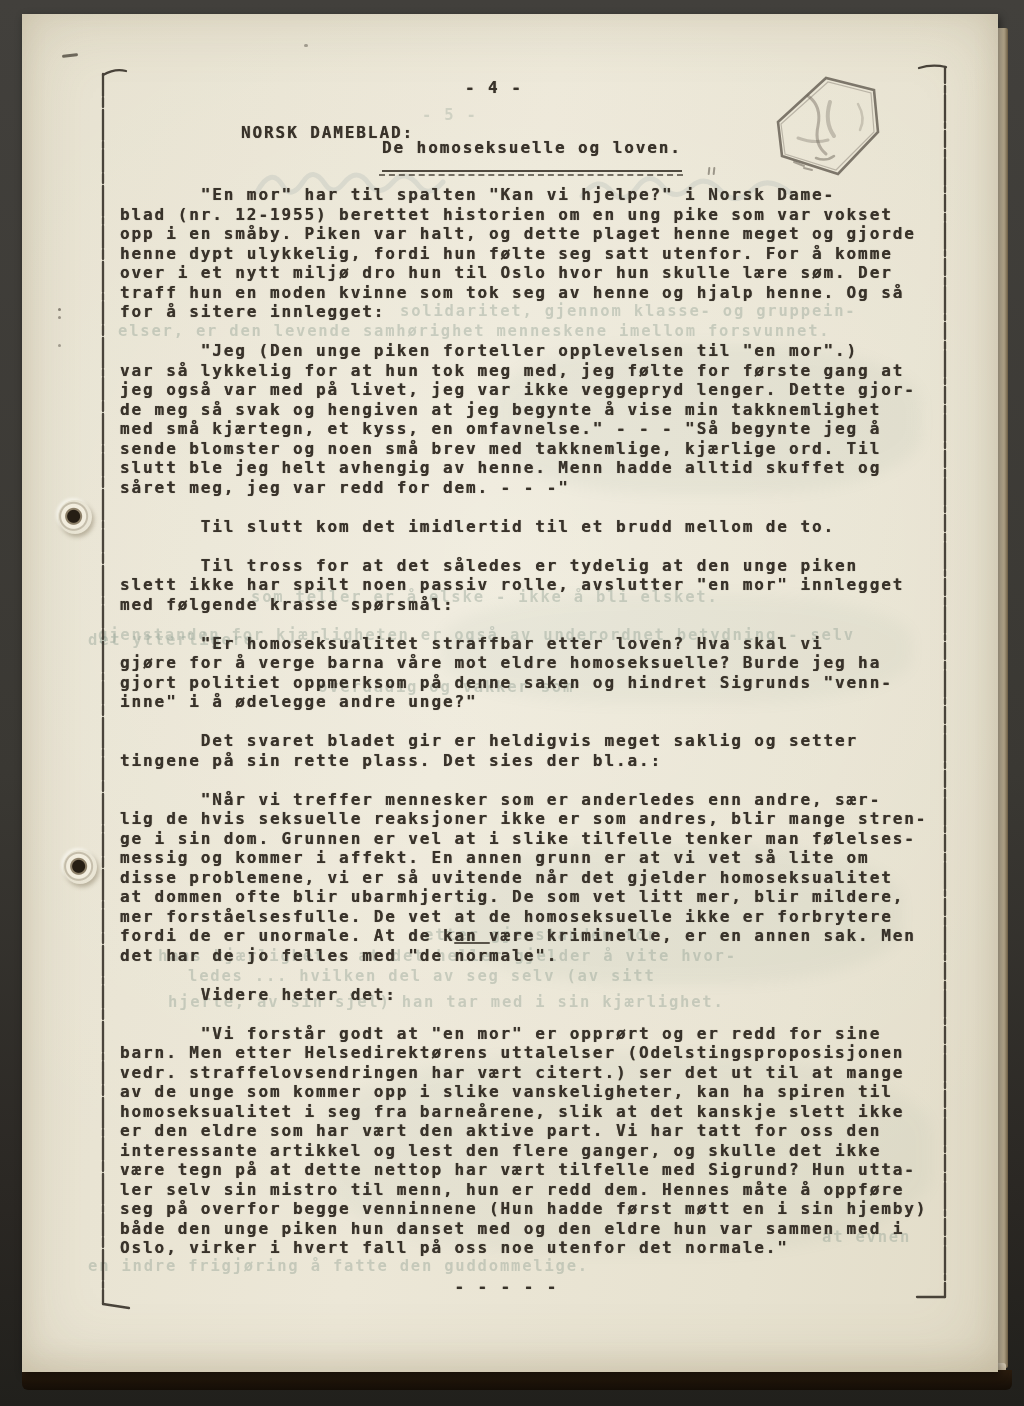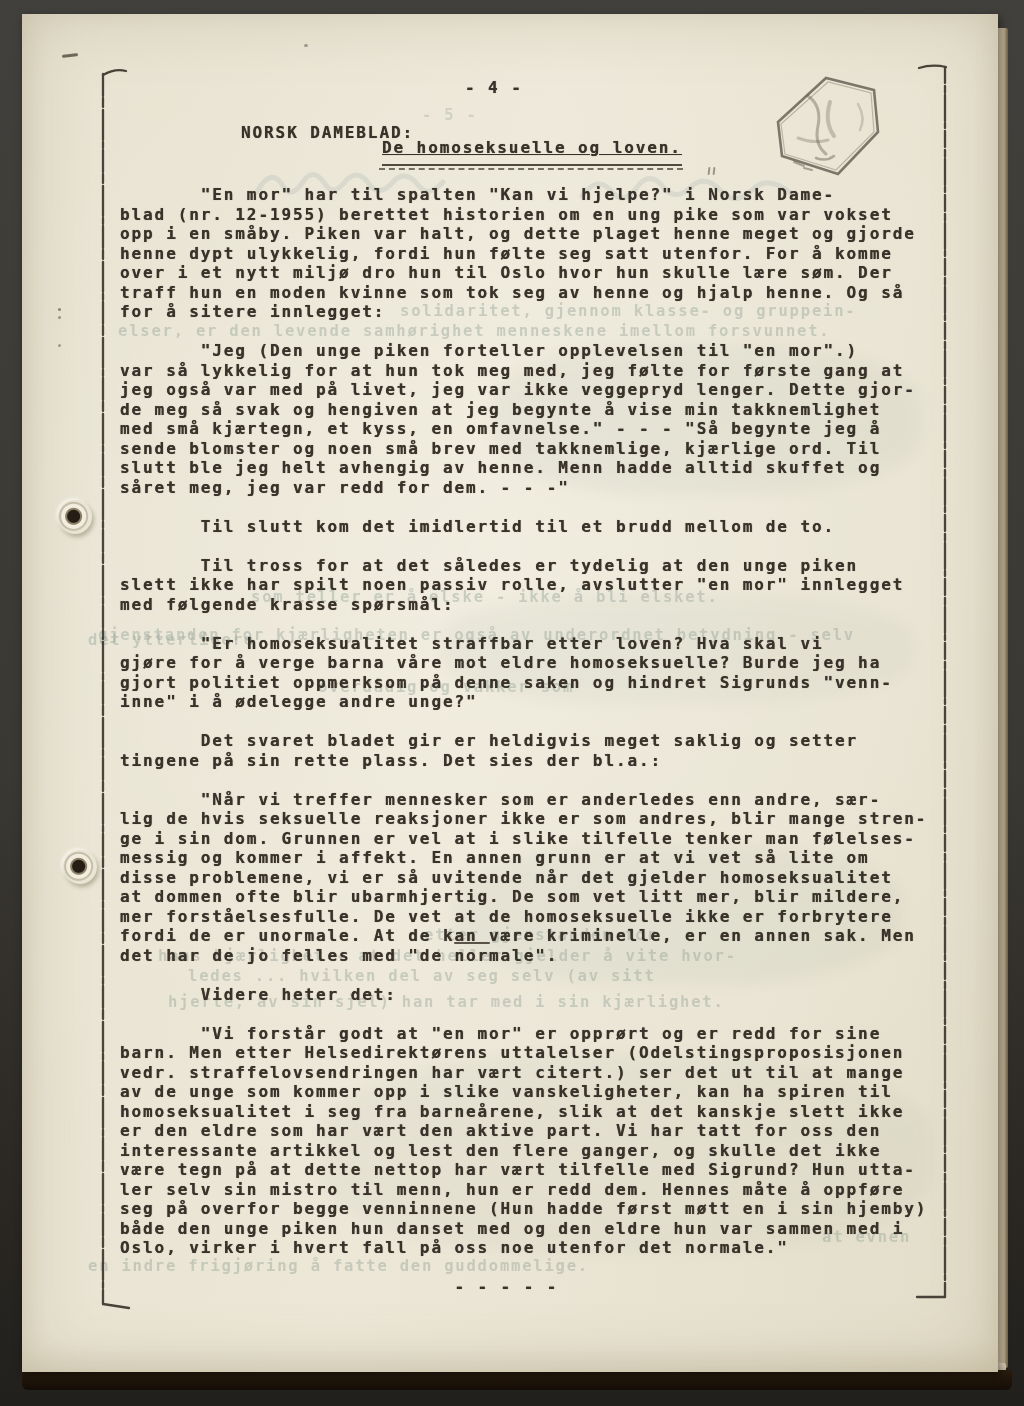--- a/index.html
+++ b/index.html
@@ -26,22 +26,22 @@
   }
   
   .typed{
     font-size:16px;font-weight:bold;line-height:19.5px;letter-spacing:1.9px;
     color:#38322a;white-space:pre;
     text-shadow:0 0 .7px rgba(56,48,38,.75), .5px .4px 0 rgba(56,48,38,.14);
   }
   .page-number{position:absolute;left:443px;top:64px;}
   .pub-name{position:absolute;left:183px;top:109px;padding-left:36px;}
   .doc-title{position:absolute;left:360px;top:124px;}
-  .doc-title .u{display:inline-block;position:relative;padding-bottom:6px;
-    border-bottom:2px solid rgba(52,46,37,.85);text-decoration:underline;}
+  .doc-title .u{display:inline-block;position:relative;padding-bottom:12px;
+    border-bottom:2px solid rgba(52,46,37,.85);}
   .doc-title .u::after{content:"";position:absolute;left:-3px;right:-1px;bottom:-6px;
     border-bottom:2px dashed rgba(52,46,37,.65);}
   .body-text{position:absolute;left:98px;top:171px;width:850px;}
   .block{margin:0 0 19.5px 0;}
   .kan-underline{position:absolute;left:432px;top:928px;width:36px;height:2px;
     background:rgba(52,46,37,.8);border-radius:1px;}
   
   .frame-svg{position:absolute;left:0;top:0;width:976px;height:1358px;}
   
   .stamp-svg{position:absolute;left:716px;top:44px;width:160px;height:135px;opacity:.85;}

